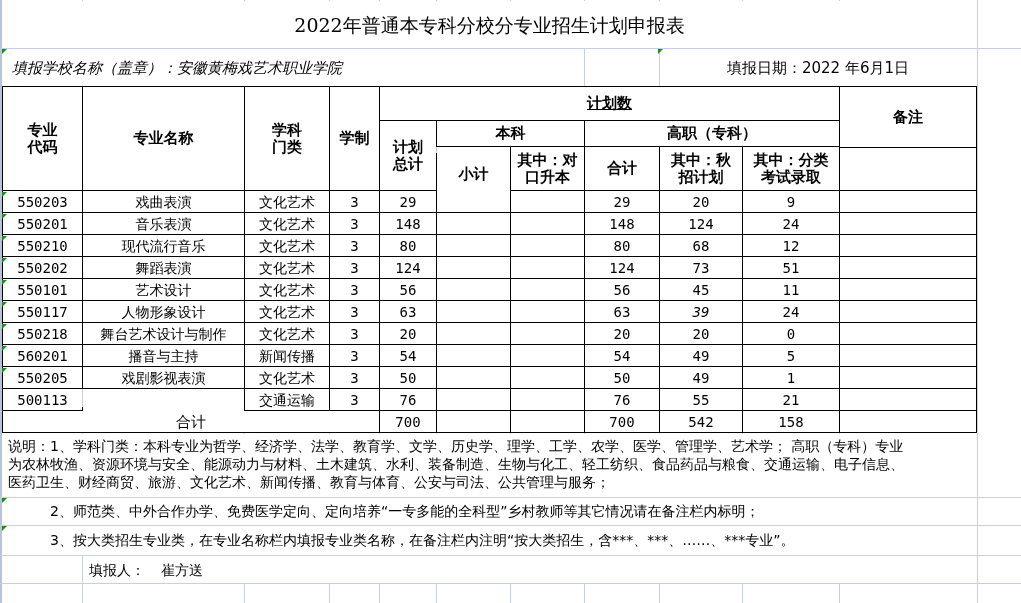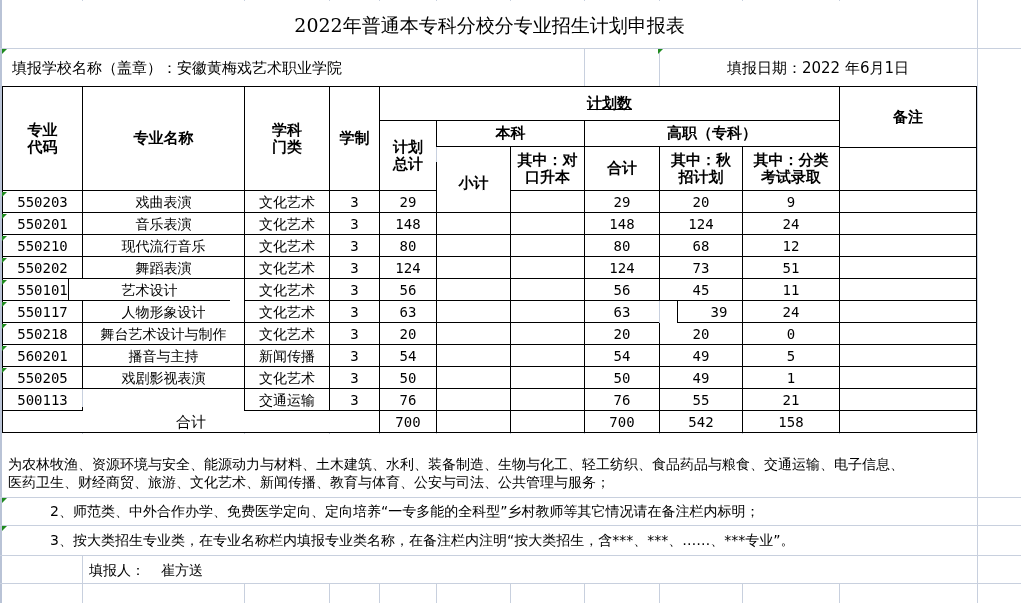--- a/index.html
+++ b/index.html
@@ -10,21 +10,21 @@
   .gl-h { position:absolute; left:0; height:1px; width:1021px; background:#c8d0de; }
   .leftbar { position:absolute; left:0; top:0; width:2px; height:603px; background:#b9c3d6; }
   .cell { position:absolute; display:flex; align-items:center; justify-content:center;
           text-align:center; box-sizing:border-box; font-size:14px; line-height:16px; background:#fff; }
   .title { font-size:19px; font-family:"DejaVu Serif", "Liberation Serif", serif; }
   .hdr { font-weight:bold; font-size:15px; line-height:17px; }
   .bl { border-left:1.5px solid #000; }
   .bt { border-top:1.5px solid #000; }
   .br { border-right:1.5px solid #000; }
   .bb { border-bottom:1.5px solid #000; }
-  .left { justify-content:flex-start; padding-left:10px; }
+  .left { justify-content:flex-start; padding-left:10px;font-style:italic; }
   .num { font-family:"DejaVu Sans Mono", "Liberation Mono", monospace; font-size:14px; }
   .note { position:absolute; font-size:14px; line-height:17px; padding-left:6px; box-sizing:border-box; }
   .tri { position:absolute; width:0; height:0; border-top:5px solid #1f8a1f; border-right:5px solid transparent; }
 </style>
 </head>
 <body>
 
 <div class="gridbg">
   <div class="leftbar"></div>
   <div class="gl-v" style="left:82px"></div>
@@ -61,21 +61,21 @@
   <div class="cell hdr bt bl bb" style="left:329px; top:86px; width:50px; height:105px;">学制</div>
   <div class="cell hdr bt bl bb" style="left:379px; top:86px; width:460px; height:35px;text-decoration:underline;">计划数</div>
   <div class="cell hdr bt bl br" style="left:839px; top:86px; width:138px; height:61px;">备注</div>
   <div class="cell bt bl br bb" style="left:839px; top:147px; width:138px; height:44px;"></div>
 
   <div class="cell hdr bl bb" style="left:379px; top:121px; width:57px; height:70px; white-space:pre-line;">计划
 总计</div>
   <div class="cell hdr bl bb" style="left:436px; top:121px; width:148px; height:26px;">本科</div>
   <div class="cell hdr bl bb" style="left:584px; top:121px; width:255px; height:26px;">高职（专科）</div>
 
-  <div class="cell hdr bl bb" style="left:436px; top:162px; width:74px; height:44px;">小计</div>
+  <div class="cell hdr bl bb" style="left:436px; top:153px; width:74px; height:44px;">小计</div>
   <div class="cell hdr bl bb" style="left:510px; top:147px; width:74px; height:44px; white-space:pre-line;">其中：对
 口升本</div>
   <div class="cell hdr bl bb" style="left:584px; top:147px; width:75px; height:44px;">合计</div>
   <div class="cell hdr bl bb" style="left:659px; top:147px; width:83px; height:44px; white-space:pre-line;">其中：秋
 招计划</div>
   <div class="cell hdr bl bb" style="left:742px; top:147px; width:97px; height:44px; white-space:pre-line;">其中：分类
 考试录取</div>
 </div>
 
 <div id="rows">
@@ -130,42 +130,42 @@
       <div class="cell bl bb num" style="left: 436px; top: 257px; width: 74px; height: 22px;"></div>
       <div class="cell bl bb num" style="left: 510px; top: 257px; width: 74px; height: 22px;"></div>
       <div class="cell bl bb num" style="left: 584px; top: 257px; width: 75px; height: 22px;">124</div>
       <div class="cell bl bb num" style="left: 659px; top: 257px; width: 83px; height: 22px;">73</div>
       <div class="cell bl bb num" style="left: 742px; top: 257px; width: 97px; height: 22px;">51</div>
       <div class="cell bl bb  br" style="left: 839px; top: 257px; width: 138px; height: 22px;"></div>
       <div class="tri" style="left: 2px; top: 258px;"></div>
     </div>
     <div>
       <div class="cell bl bb num" style="left: 2px; top: 279px; width: 80px; height: 22px;">550101</div>
-      <div class="cell bl bb " style="left: 68px; top: 279px; width: 162px; height: 22px;">艺术设计</div>
+      <div class="cell bl bb " style="left: 82px; top: 279px; width: 162px; height: 22px;">艺术设计</div>
       <div class="cell bl bb " style="left: 244px; top: 279px; width: 85px; height: 22px;">文化艺术</div>
       <div class="cell bl bb num" style="left: 329px; top: 279px; width: 50px; height: 22px;">3</div>
       <div class="cell bl bb num" style="left: 379px; top: 279px; width: 57px; height: 22px;">56</div>
       <div class="cell bl bb num" style="left: 436px; top: 279px; width: 74px; height: 22px;"></div>
       <div class="cell bl bb num" style="left: 510px; top: 279px; width: 74px; height: 22px;"></div>
       <div class="cell bl bb num" style="left: 584px; top: 279px; width: 75px; height: 22px;">56</div>
       <div class="cell bl bb num" style="left: 659px; top: 279px; width: 83px; height: 22px;">45</div>
       <div class="cell bl bb num" style="left: 742px; top: 279px; width: 97px; height: 22px;">11</div>
       <div class="cell bl bb  br" style="left: 839px; top: 279px; width: 138px; height: 22px;"></div>
       <div class="tri" style="left: 2px; top: 280px;"></div>
     </div>
     <div>
       <div class="cell bl bb num" style="left: 2px; top: 301px; width: 80px; height: 22px;">550117</div>
       <div class="cell bl bb " style="left: 82px; top: 301px; width: 162px; height: 22px;">人物形象设计</div>
       <div class="cell bl bb " style="left: 244px; top: 301px; width: 85px; height: 22px;">文化艺术</div>
       <div class="cell bl bb num" style="left: 329px; top: 301px; width: 50px; height: 22px;">3</div>
       <div class="cell bl bb num" style="left: 379px; top: 301px; width: 57px; height: 22px;">63</div>
       <div class="cell bl bb num" style="left: 436px; top: 301px; width: 74px; height: 22px;"></div>
       <div class="cell bl bb num" style="left: 510px; top: 301px; width: 74px; height: 22px;"></div>
       <div class="cell bl bb num" style="left: 584px; top: 301px; width: 75px; height: 22px;">63</div>
-      <div class="cell bl bb num" style="left: 677px; top: 301px; width: 83px; height: 22px;">39</div>
+      <div class="cell bl bb num" style="left: 659px; top: 301px; width: 83px; height: 22px; font-style: italic;">39</div>
       <div class="cell bl bb num" style="left: 742px; top: 301px; width: 97px; height: 22px;">24</div>
       <div class="cell bl bb  br" style="left: 839px; top: 301px; width: 138px; height: 22px;"></div>
       <div class="tri" style="left: 2px; top: 302px;"></div>
     </div>
     <div>
       <div class="cell bl bb num" style="left: 2px; top: 323px; width: 80px; height: 22px;">550218</div>
       <div class="cell bl bb " style="left: 82px; top: 323px; width: 162px; height: 22px;">舞台艺术设计与制作</div>
       <div class="cell bl bb " style="left: 244px; top: 323px; width: 85px; height: 22px;">文化艺术</div>
       <div class="cell bl bb num" style="left: 329px; top: 323px; width: 50px; height: 22px;">3</div>
       <div class="cell bl bb num" style="left: 379px; top: 323px; width: 57px; height: 22px;">20</div>
@@ -225,20 +225,21 @@
   <div class="cell num bl bb" style="left:379px; top:411px; width:57px; height:22px;">700</div>
   <div class="cell num bl bb" style="left:436px; top:411px; width:74px; height:22px;"></div>
   <div class="cell num bl bb" style="left:510px; top:411px; width:74px; height:22px;"></div>
   <div class="cell num bl bb" style="left:584px; top:411px; width:75px; height:22px;">700</div>
   <div class="cell num bl bb" style="left:659px; top:411px; width:83px; height:22px;">542</div>
   <div class="cell num bl bb" style="left:742px; top:411px; width:97px; height:22px;">158</div>
   <div class="cell bl br bb" style="left:839px; top:411px; width:138px; height:22px;"></div>
 </div>
 
 <div style="position:absolute; left:2px; top:434px; width:975px; height:63px; background:#fff;">
+  <div class="note" style="left:0; top:4px;">说明：1、学科门类：本科专业为哲学、经济学、法学、教育学、文学、历史学、理学、工学、农学、医学、管理学、艺术学；  高职（专科）专业</div>
   <div class="note" style="left:0; top:22px;">为农林牧渔、资源环境与安全、能源动力与材料、土木建筑、水利、装备制造、生物与化工、轻工纺织、食品药品与粮食、交通运输、电子信息、</div>
   <div class="note" style="left:0; top:40px;">医药卫生、财经商贸、旅游、文化艺术、新闻传播、教育与体育、公安与司法、公共管理与服务；</div>
 </div>
 <div style="position:absolute; left:2px; top:498px; width:975px; height:27px; background:#fff;">
   <div class="note" style="left:42px; top:5px;">2、师范类、中外合作办学、免费医学定向、定向培养“一专多能的全科型”乡村教师等其它情况请在备注栏内标明；</div>
 </div>
 <div class="tri" style="left:2px; top:498px;"></div>
 <div style="position:absolute; left:2px; top:526px; width:975px; height:29px; background:#fff;text-decoration:underline;">
   <div class="note" style="left:42px; top:6px;">3、按大类招生专业类，在专业名称栏内填报专业类名称，在备注栏内注明“按大类招生，含***、***、……、***专业”。</div>
 </div>

